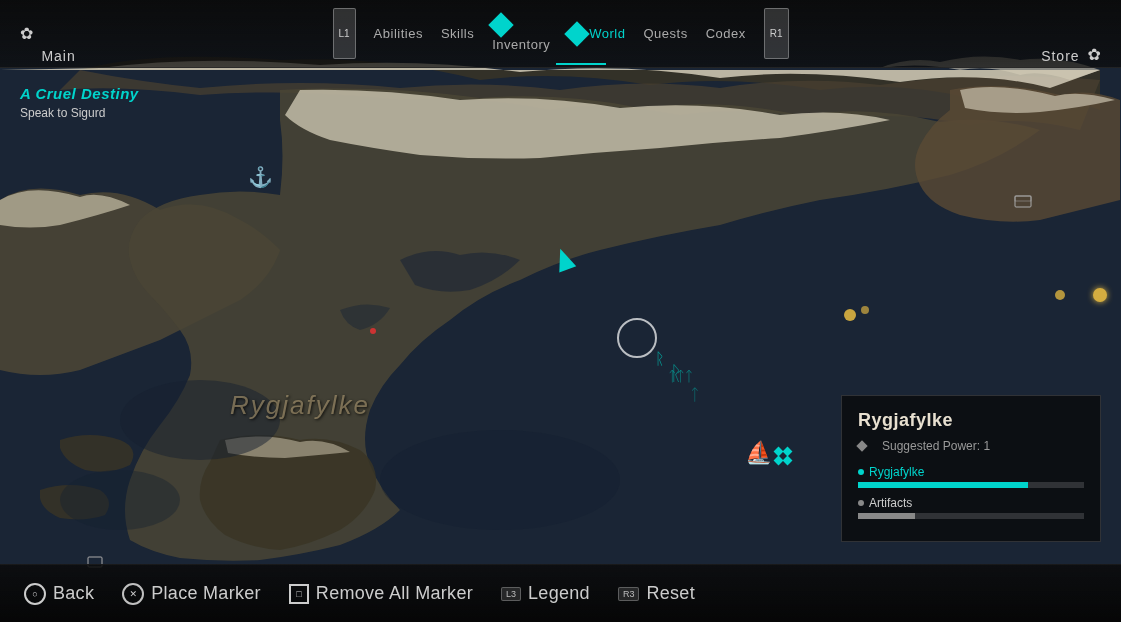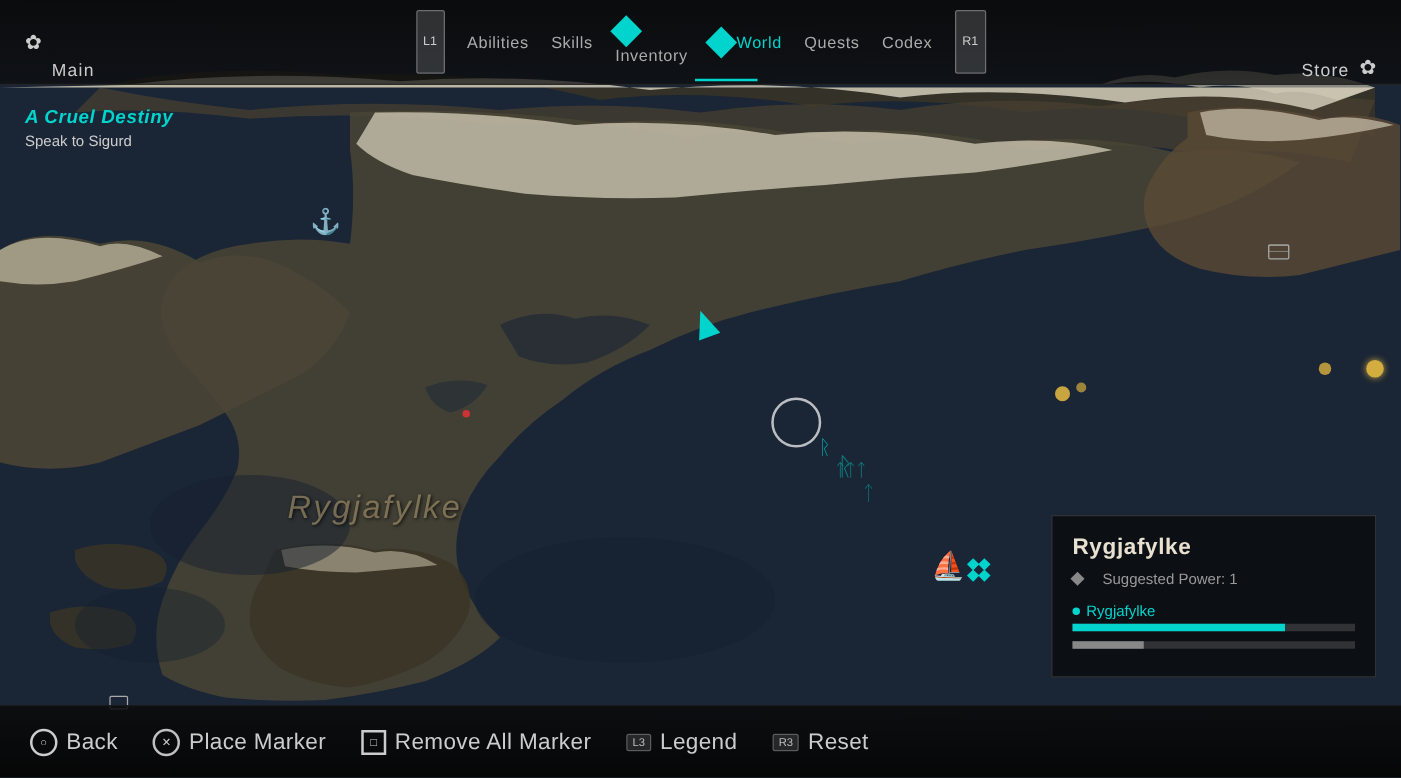--- a/index.html
+++ b/index.html
@@ -481,20 +481,24 @@
     <div class="stat-label mysteries">
       <div class="stat-dot mysteries"></div>
       <span>Rygjafylke</span>
     </div>
     <div class="stat-bar-bg">
       <div class="stat-bar-fill mysteries" style="width: 75%;"></div>
     </div>
   </div>
 
   <div class="stat-row">
+    <div class="stat-label artifacts">
+      <div class="stat-dot artifacts"></div>
+      <span>Artifacts</span>
+    </div>
     <div class="stat-bar-bg">
       <div class="stat-bar-fill artifacts" style="width: 25%;"></div>
     </div>
   </div>
 </div>
 
 <div class="bottom-bar">
 
   <div class="bottom-action">
     <div class="circle-btn">○</div>

